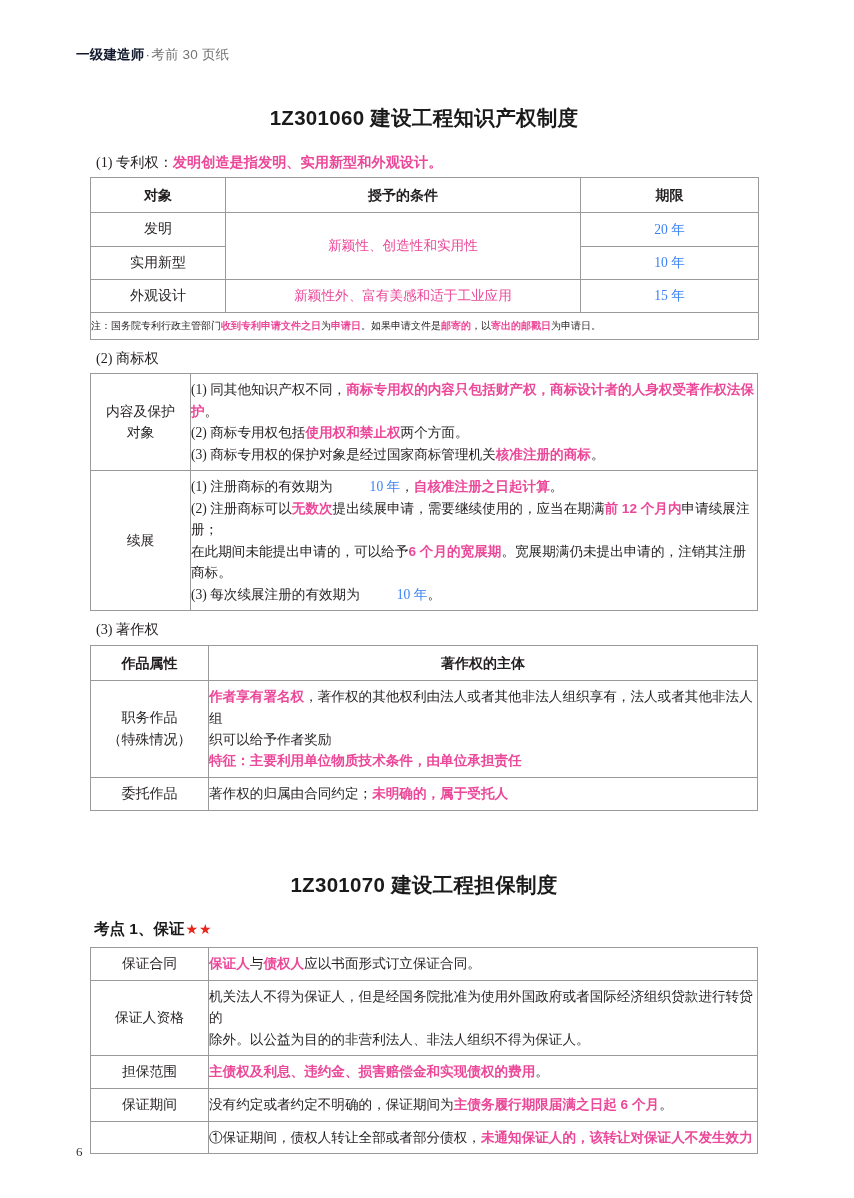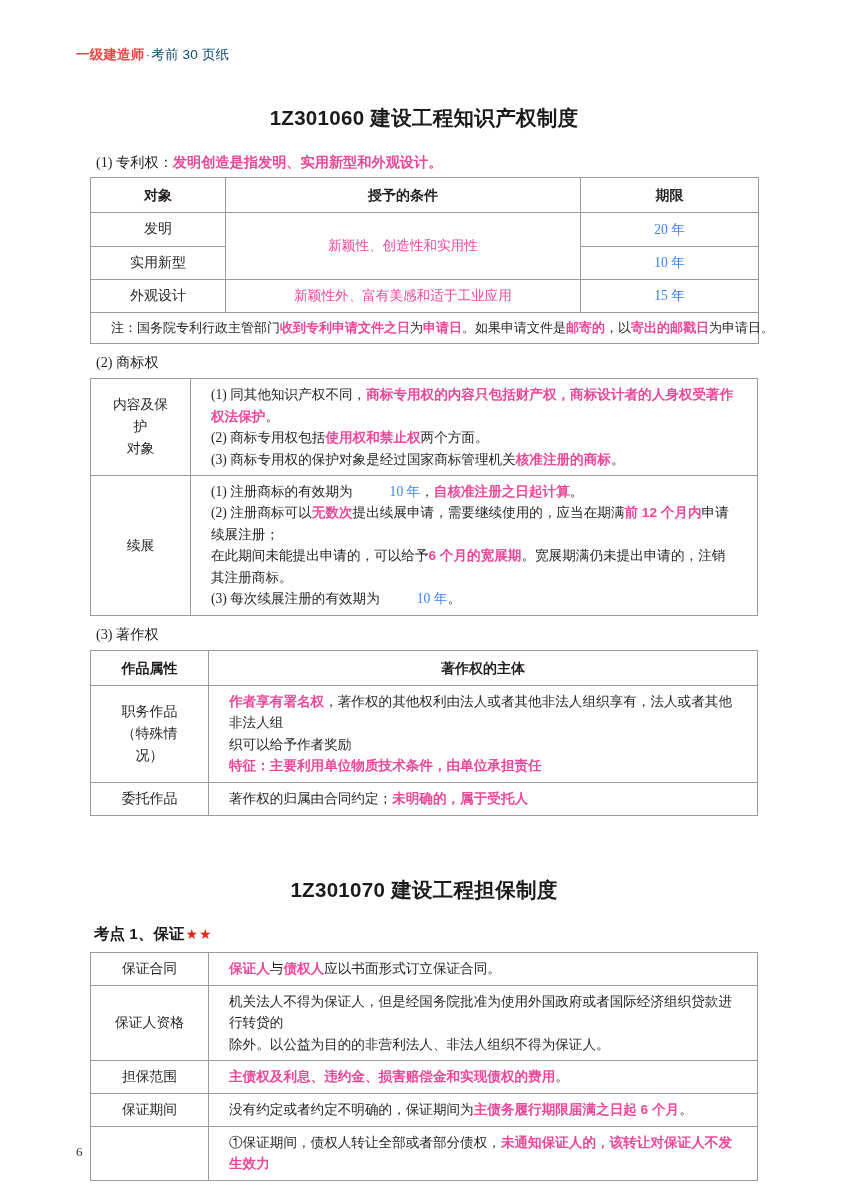--- a/index.html
+++ b/index.html
@@ -28,31 +28,31 @@
     position: absolute;
     left: 76px;
     top: 46px;
     font-size: 13.5px;
     letter-spacing: 0.2px;
     white-space: nowrap;
   }
   .running-header .rh-strong {
     font-family: "Liberation Sans", "DejaVu Sans", sans-serif;
     font-weight: bold;
-    color: #ef4444;
+    color: #0f172a;
     text-align: right;
   }
   .running-header .rh-sep {
     font-family: "Liberation Sans", "DejaVu Sans", sans-serif;
     color: #555;
     padding: 0 1px;
   }
   .running-header .rh-light {
     font-family: "Liberation Sans", "DejaVu Sans", sans-serif;
-    color: #0c4a6e;
+    color: #737373;
   }
 
   
   .content {
     position: absolute;
     left: 90px;
     top: 90px;
     width: 668px;
   }
 
@@ -105,21 +105,21 @@
   
   table.doc-table {
     border-collapse: collapse;
     width: 668px;
     table-layout: fixed;
     margin: 0 0 0 0;
     font-size: 13.6px;
   }
   table.doc-table td, table.doc-table th {
     border: 1px solid #9a9a9a;
-    padding: 5px 20px;
+    padding: 5px 0;
     vertical-align: middle;
     line-height: 1.58;
     font-weight: normal;
   }
   table.doc-table th {
     text-align: center;
     font-family: "Liberation Sans", "DejaVu Sans", sans-serif;
     font-weight: bold;
     font-size: 14px;
     padding: 6px 8px;
@@ -132,21 +132,21 @@
     line-height: 1.5;
   }
   td.lbl-serif {
     text-align: center;
     font-size: 14px;
     line-height: 1.5;
   }
   td.ctr { text-align: center; }
   td.body-cell { text-align: left; padding: 6px 9px; }
   td.note-cell {
-    font-size: 13px;
+    font-size: 10px;
     padding: 4px 7px;
     line-height: 1.45;
     white-space: nowrap;
   }
   .cell-line { display: block; }
 
   
   .page-number {
     position: absolute;
     left: 76px;

